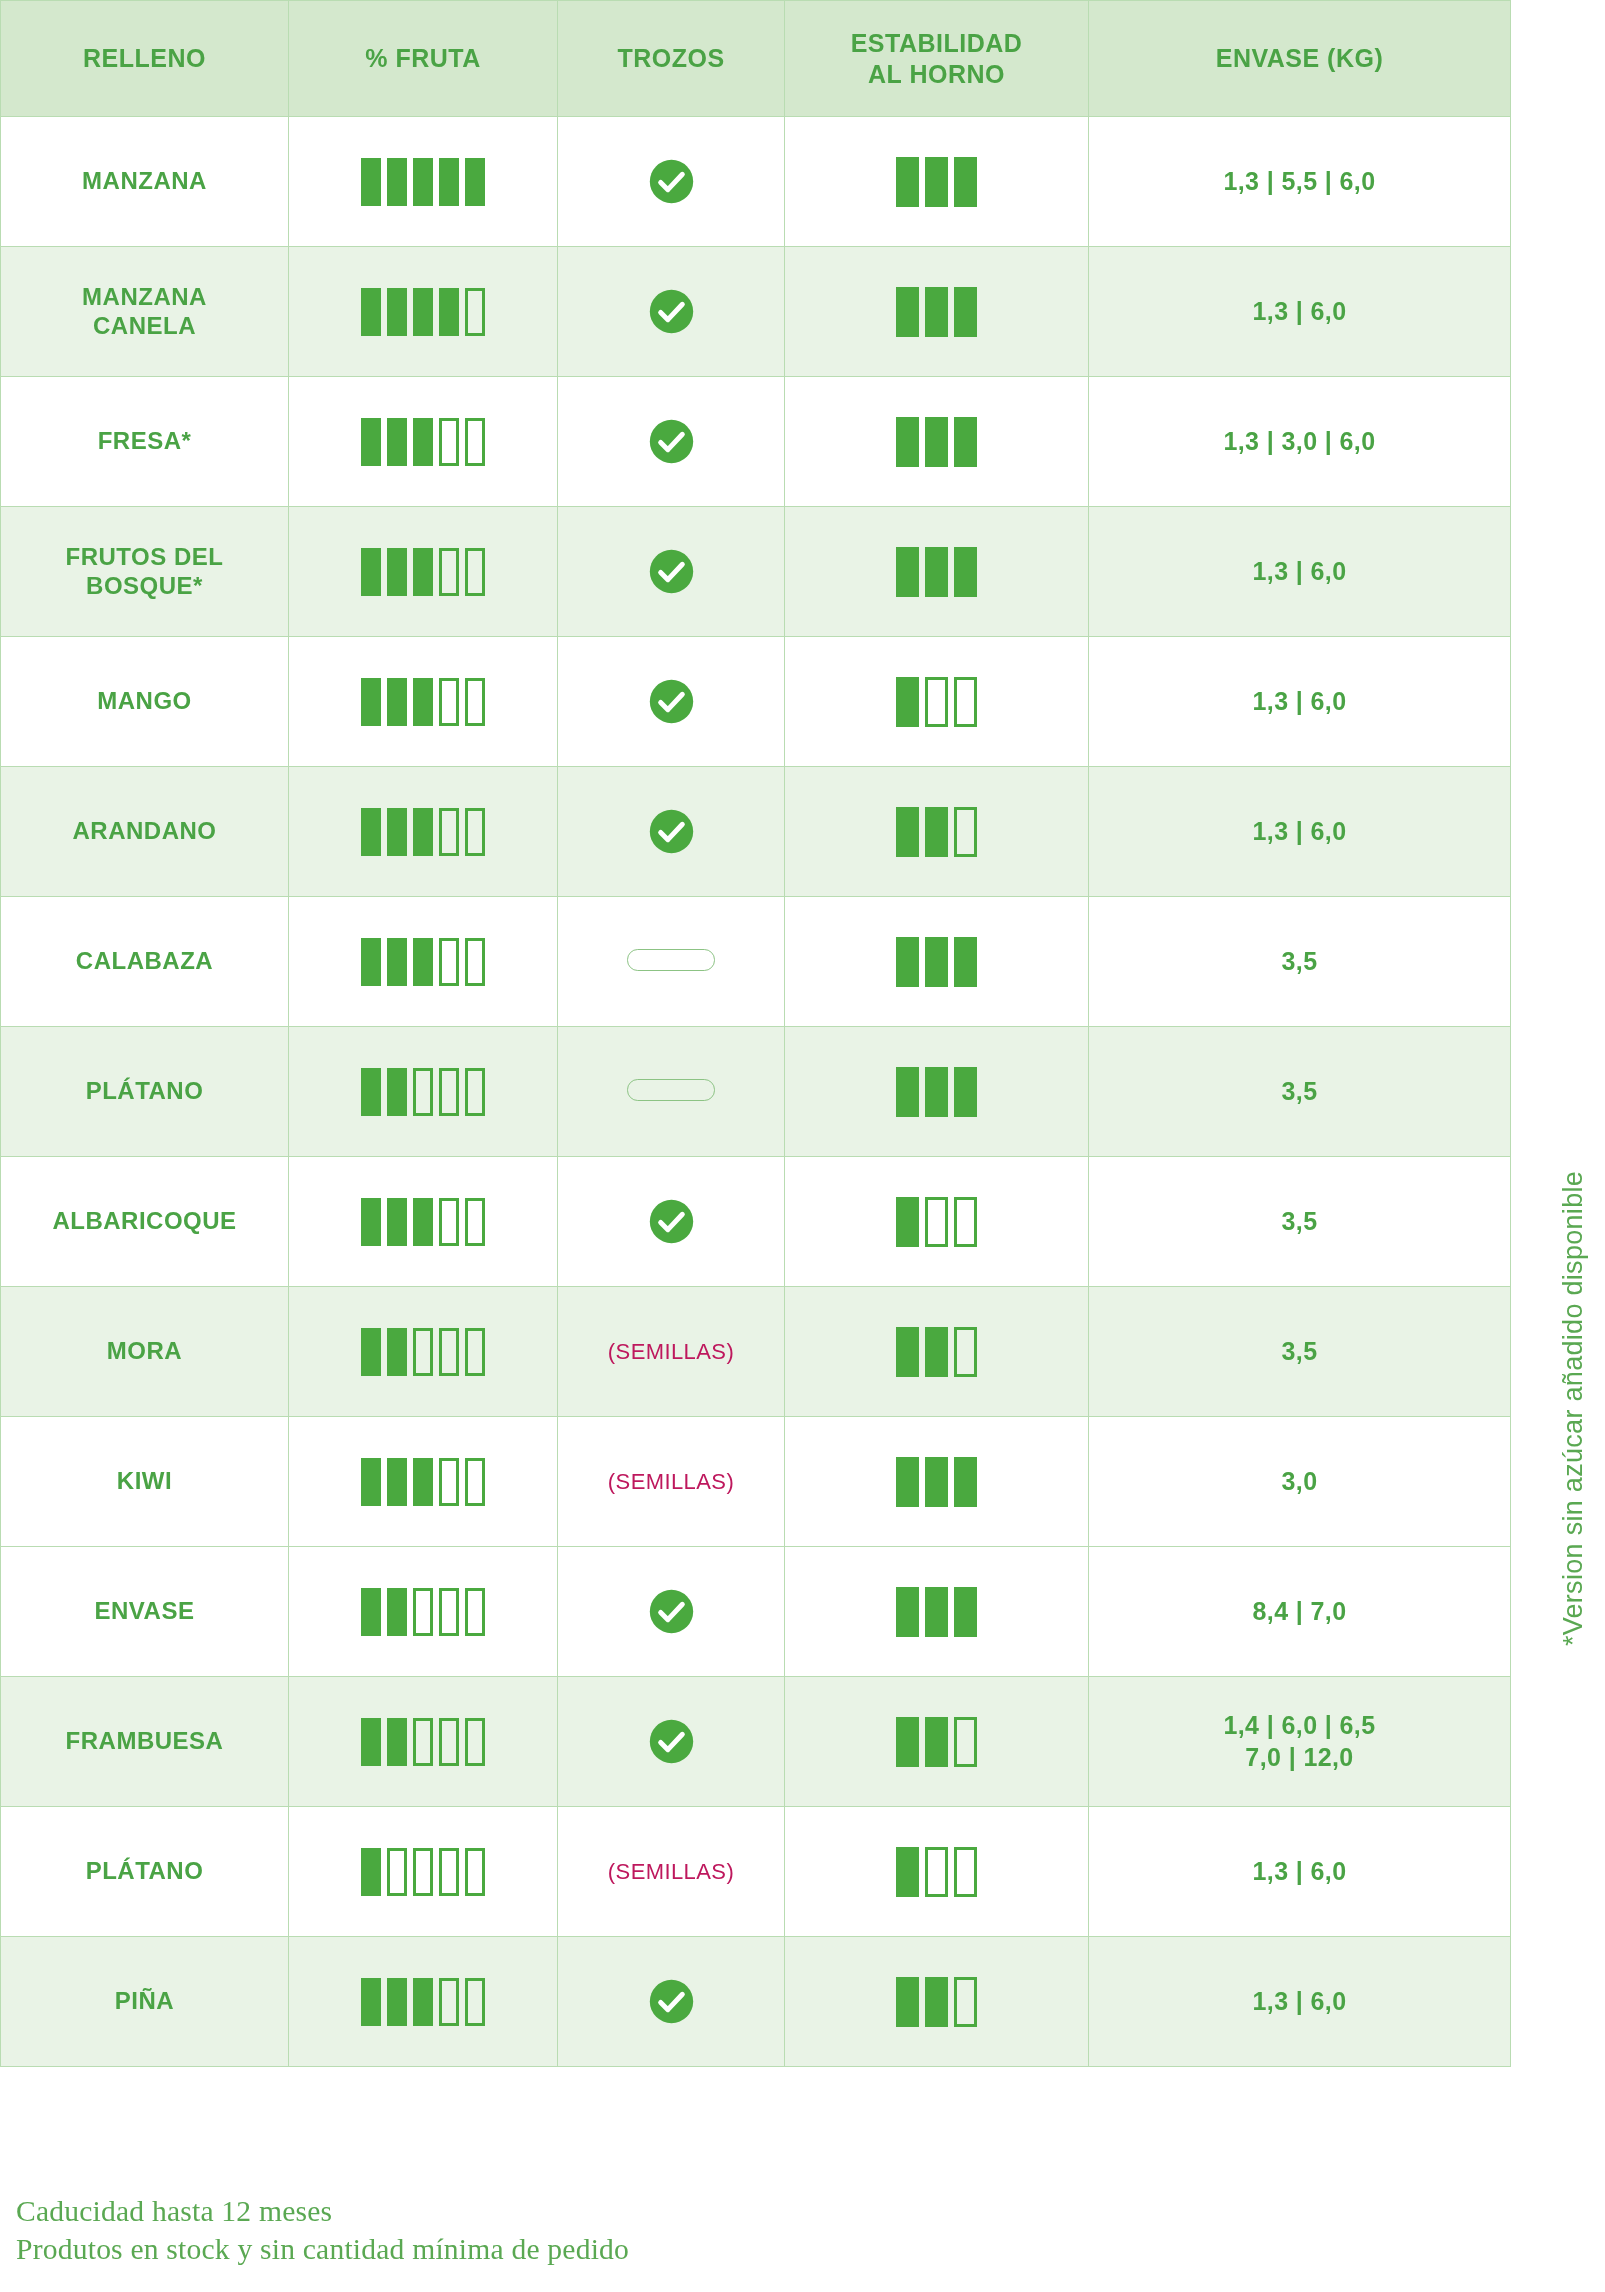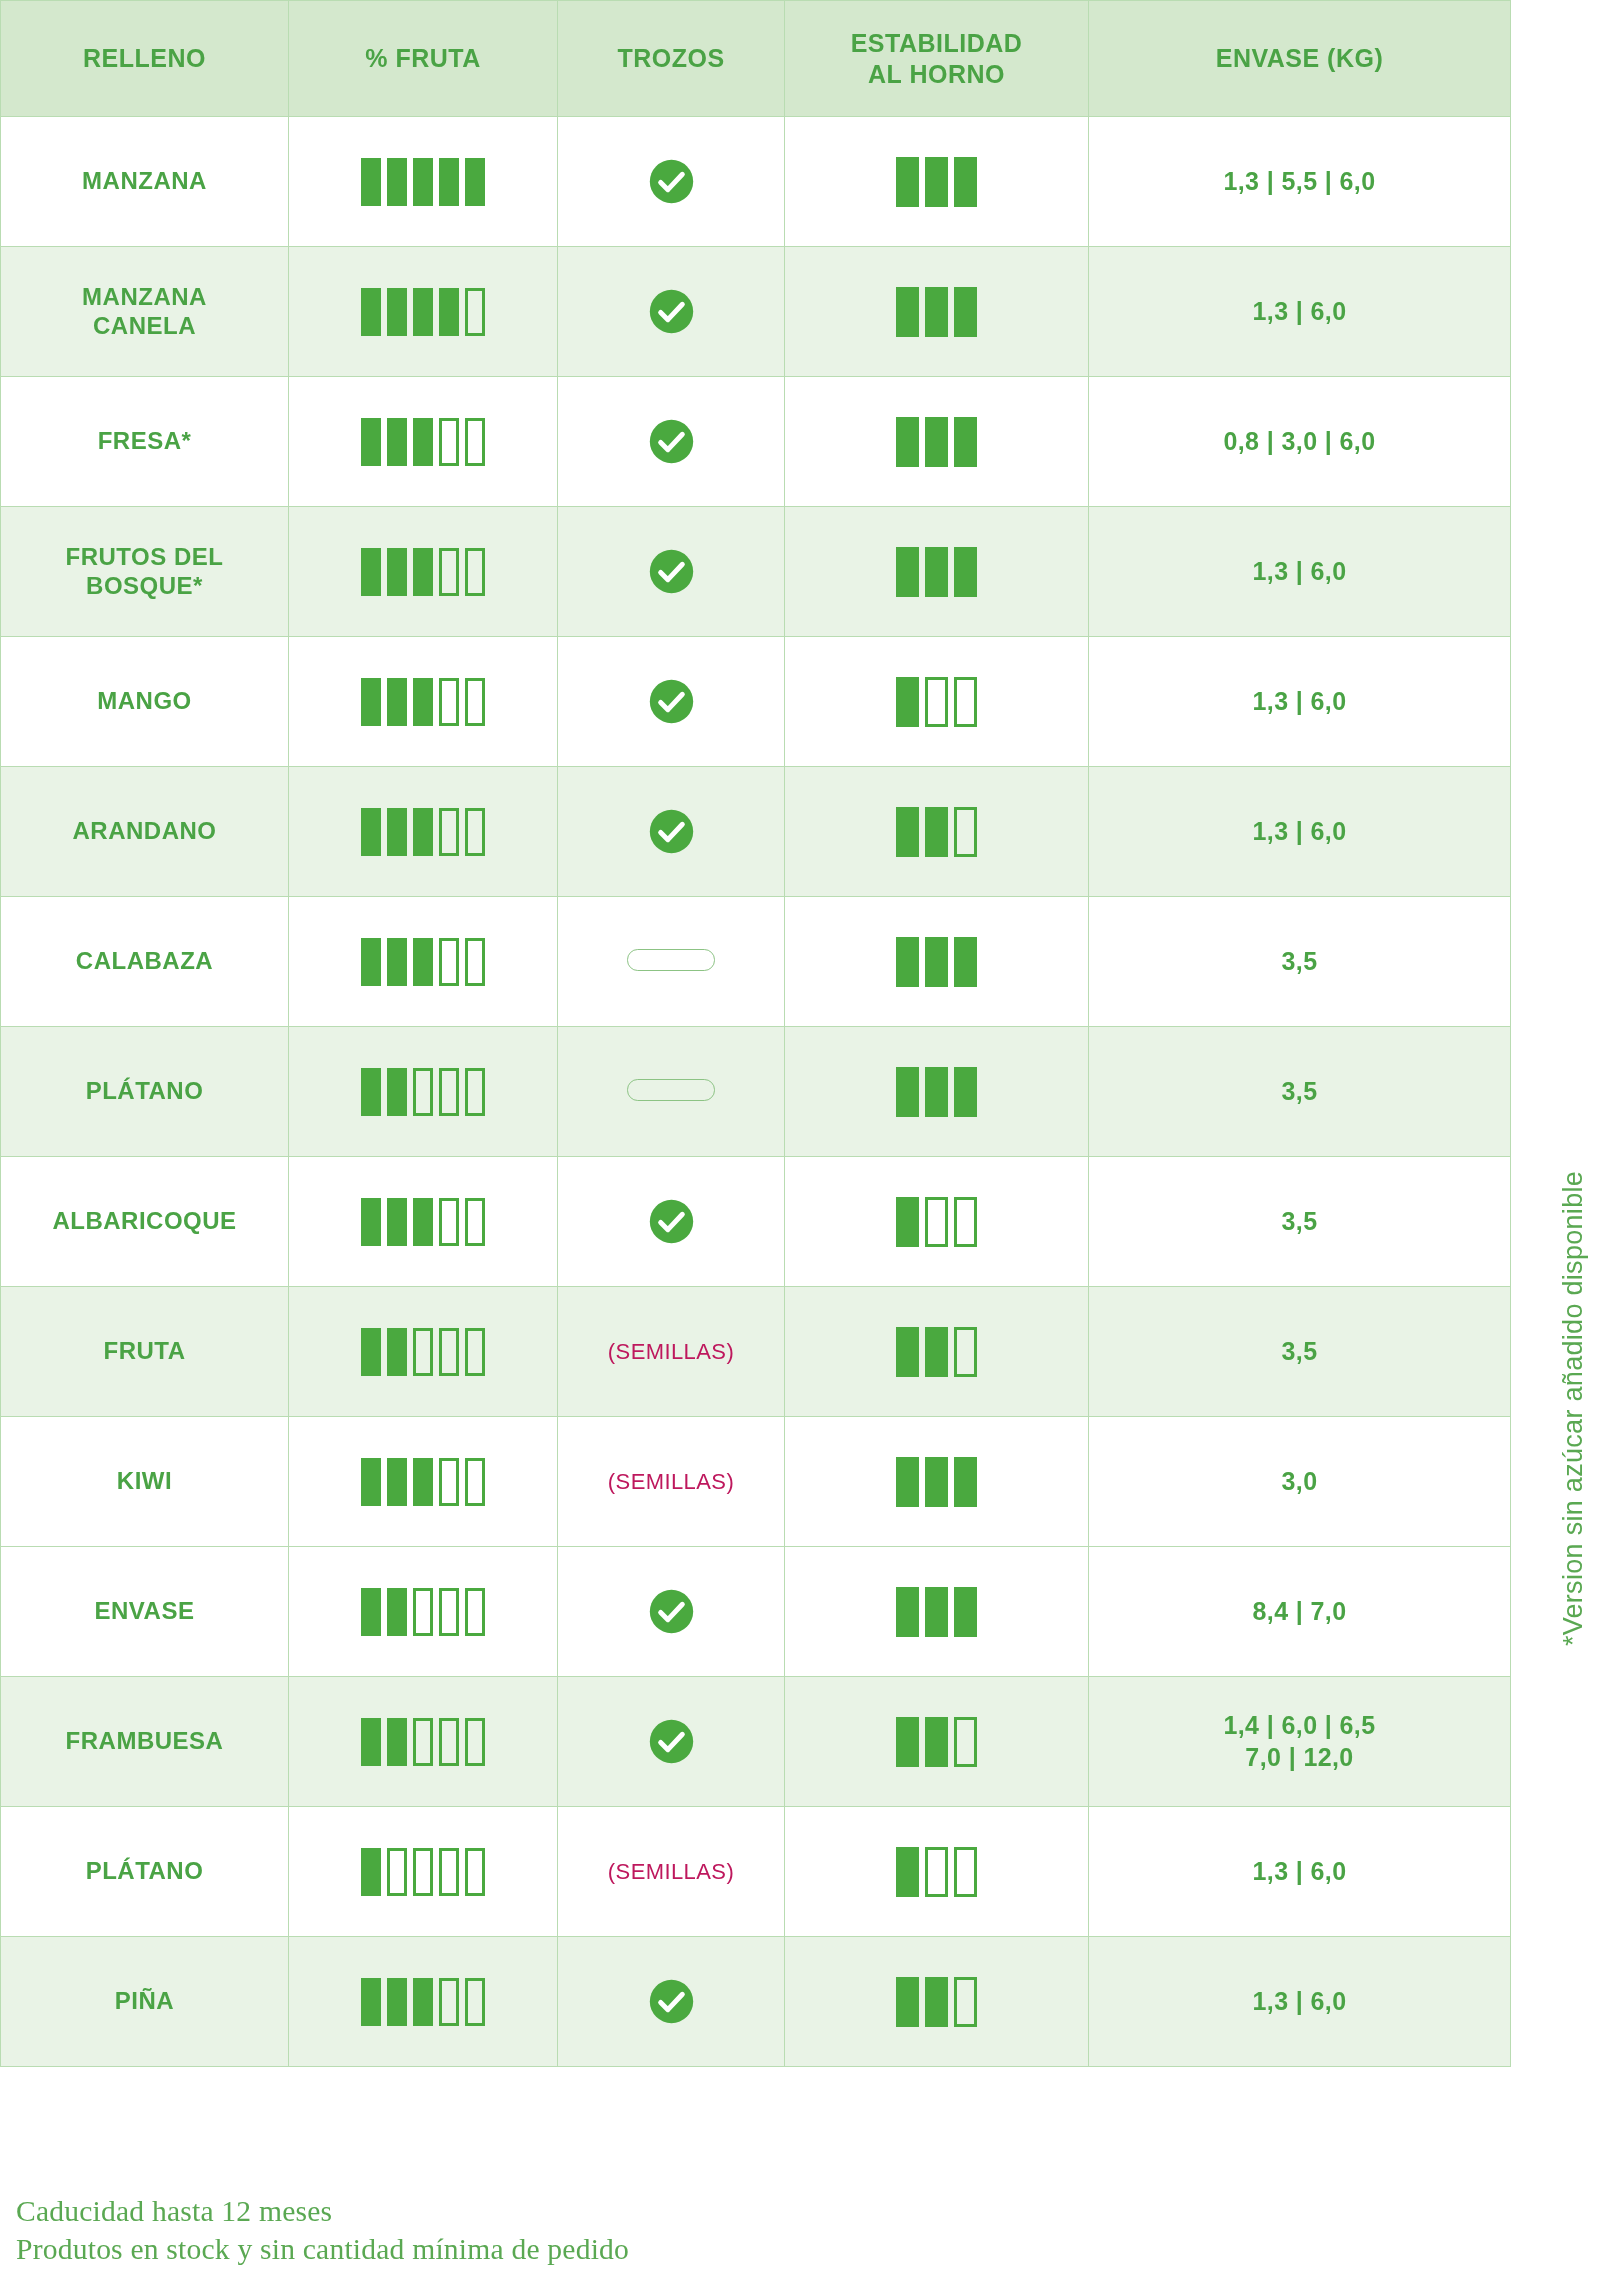--- a/index.html
+++ b/index.html
@@ -263,21 +263,21 @@
                   <circle cx="26" cy="26" r="24" fill="#4aa93f"></circle>
                   <path d="M14 27 L22 35 L38 18" fill="none" stroke="#ffffff" stroke-width="5.5" stroke-linecap="round" stroke-linejoin="round"></path>
                 </svg></span></td>
             <td>
               <div class="meter estab">
                 <span class="seg on"></span>
                 <span class="seg on"></span>
                 <span class="seg on"></span>
               </div>
             </td>
-            <td class="envase-cell">0,8 | 3,0 | 6,0</td>
+            <td class="envase-cell">1,3 | 3,0 | 6,0</td>
           </tr>
           <tr class="alt">
             <td class="name-cell" style="white-space:pre-line">FRUTOS DEL
 BOSQUE*</td>
             <td>
               <div class="meter ">
                 <span class="seg on"></span>
                 <span class="seg on"></span>
                 <span class="seg on"></span>
                 <span class="seg"></span>
@@ -405,21 +405,21 @@
             <td>
               <div class="meter estab">
                 <span class="seg on"></span>
                 <span class="seg"></span>
                 <span class="seg"></span>
               </div>
             </td>
             <td class="envase-cell">3,5</td>
           </tr>
           <tr class="alt">
-            <td class="name-cell" style="white-space:pre-line">FRUTA</td>
+            <td class="name-cell" style="white-space:pre-line">MORA</td>
             <td>
               <div class="meter ">
                 <span class="seg on"></span>
                 <span class="seg on"></span>
                 <span class="seg"></span>
                 <span class="seg"></span>
                 <span class="seg"></span>
               </div>
             </td>
             <td><span class="note-text">(SEMILLAS)</span></td>

